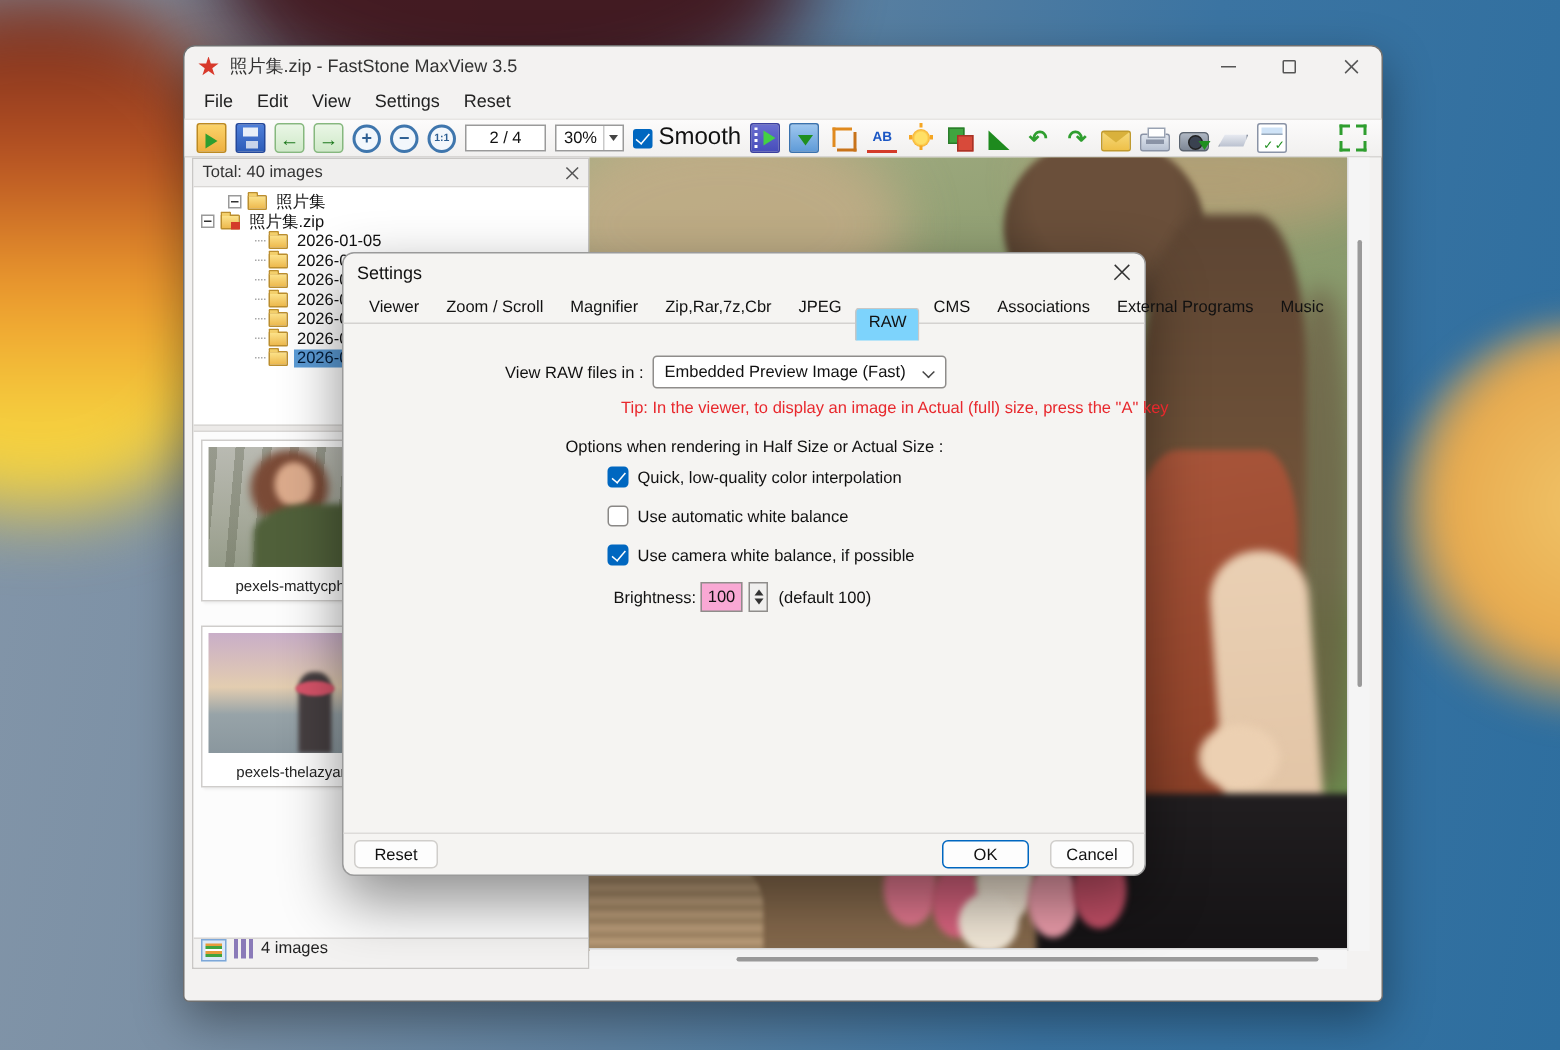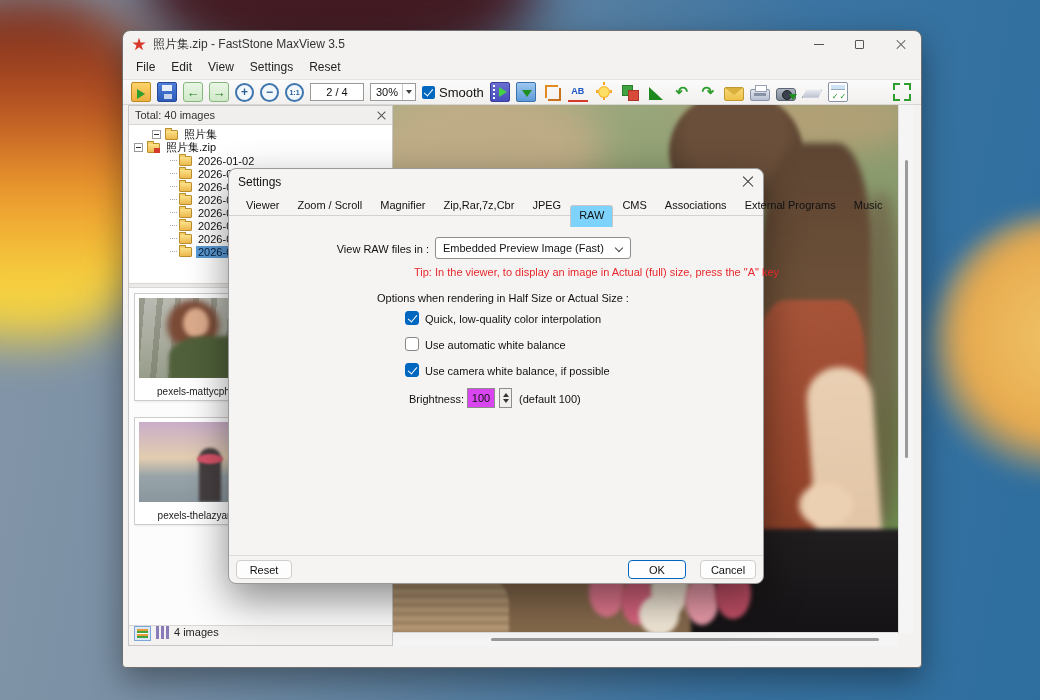--- a/index.html
+++ b/index.html
@@ -48,21 +48,21 @@
     display:flex;align-items:center;justify-content:center;color:#2d5f93;font-weight:bold;font-size:12px}
   .i-zin::before{content:"+"}.i-zout::before{content:"\2212"}
   .i-one{font-size:7px}.i-one::before{content:"1:1"}
   .page-box{width:54px;height:18px;background:#fff;border:1px solid #9a9a9a;font-size:11px;color:#111;
     display:flex;align-items:center;justify-content:center;flex:none}
   .zoom-combo{width:46px;height:18px;background:#fff;border:1px solid #9a9a9a;font-size:11px;color:#111;
     display:flex;align-items:center;padding-left:5px;position:relative;flex:none}
   .zoom-combo .dd{position:absolute;right:0;top:0;width:13px;height:100%;border-left:1px solid #c9c9c9;
     display:flex;align-items:center;justify-content:center}
   .zoom-combo .dd::before{content:"";border:3px solid transparent;border-top:4px solid #444;margin-top:3px}
-  .smooth{display:flex;align-items:center;gap:4px;font-size:13px;color:#111;flex:none}
+  .smooth{display:flex;align-items:center;gap:4px;font-size:16px;color:#111;flex:none}
   .cb{width:13px;height:13px;border-radius:2px;position:relative;flex:none}
   .cb.on{background:#0067c0}
   .cb.on::after{content:"";position:absolute;left:4px;top:1px;width:4px;height:8px;
     border-right:1.6px solid #fff;border-bottom:1.6px solid #fff;transform:rotate(40deg)}
   .i-slide{background:linear-gradient(#6a6fd0,#474dbb);border:1px solid #3a3f9e;border-radius:2px}
   .i-slide::before{content:"";position:absolute;left:2px;top:2px;bottom:2px;width:2px;
     background:repeating-linear-gradient(#fff 0 2px,transparent 2px 4px)}
   .i-slide::after{content:"";position:absolute;left:8px;top:4px;border:5px solid transparent;border-left:8px solid #44d144}
   .i-move{background:linear-gradient(#9ec7ef,#5f9bd8);border:1px solid #3a72ae;border-radius:2px}
   .i-move::after{content:"";position:absolute;left:5px;top:7px;border:5px solid transparent;border-top:7px solid #1f8f1f}
@@ -209,21 +209,21 @@
     transform:rotate(45deg)}
   .tip{position:absolute;left:185px;top:50px;color:#e8282d;white-space:nowrap}
   .opts-lbl{position:absolute;left:148px;top:76px;white-space:nowrap}
   .dcb-row{position:absolute;left:176px;display:flex;align-items:flex-end;gap:6px;white-space:nowrap}
   .dcb{width:14px;height:14px;border:1px solid #8a8886;border-radius:3px;background:#fff;position:relative;flex:none}
   .dcb.on{background:#0067c0;border-color:#0067c0}
   .dcb.on::after{content:"";position:absolute;left:4px;top:1px;width:4px;height:8px;
     border-right:1.6px solid #fff;border-bottom:1.6px solid #fff;transform:rotate(40deg)}
   .r1{top:95px}.r2{top:121px}.r3{top:147px}
   .bright-lbl{position:absolute;left:180px;top:177px}
-  .spin-box{position:absolute;left:238px;top:172px;width:28px;height:20px;background:#d946ef;border:1px solid #8f8d8b;
+  .spin-box{position:absolute;left:238px;top:172px;width:28px;height:20px;background:#f9a8d4;border:1px solid #8f8d8b;
     display:flex;align-items:center;justify-content:center}
   .spin-btns{position:absolute;left:270px;top:172px;width:13px;height:20px;border:1px solid #8f8d8b;background:#f0efee;
     display:flex;flex-direction:column;align-items:center;justify-content:space-evenly}
   .sarrow-up{width:0;height:0;border:3px solid transparent;border-bottom:4px solid #333}
   .sarrow-dn{width:0;height:0;border:3px solid transparent;border-top:4px solid #333}
   .bright-hint{position:absolute;left:290px;top:177px;white-space:nowrap}
   .dlg-footer{position:absolute;left:0;right:0;bottom:0;height:28px;border-top:1px solid #dddbd9;
     display:flex;align-items:center;padding:0 7px}
   .btn{height:19px;background:#fdfdfd;border:1px solid #d0cecb;border-radius:4px;font-size:11px;color:#111;
     display:flex;align-items:center;justify-content:center;flex:none}
@@ -310,24 +310,20 @@
           <span class="fold"></span>
           <span class="tlabel">照片集</span>
         </div>
         <div class="trow l0">
           <span class="exp"></span>
           <span class="fold zipb"></span>
           <span class="tlabel">照片集.zip</span>
         </div>
         <div class="trow l2">
           <span class="fold"></span>
-          <span class="tlabel">2026-01-02</span>
-        </div>
-        <div class="trow l2">
-          <span class="fold"></span>
           <span class="tlabel">2026-01-05</span>
         </div>
         <div class="trow l2">
           <span class="fold"></span>
           <span class="tlabel">2026-01-0</span>
         </div>
         <div class="trow l2">
           <span class="fold"></span>
           <span class="tlabel">2026-01-0</span>
         </div>

